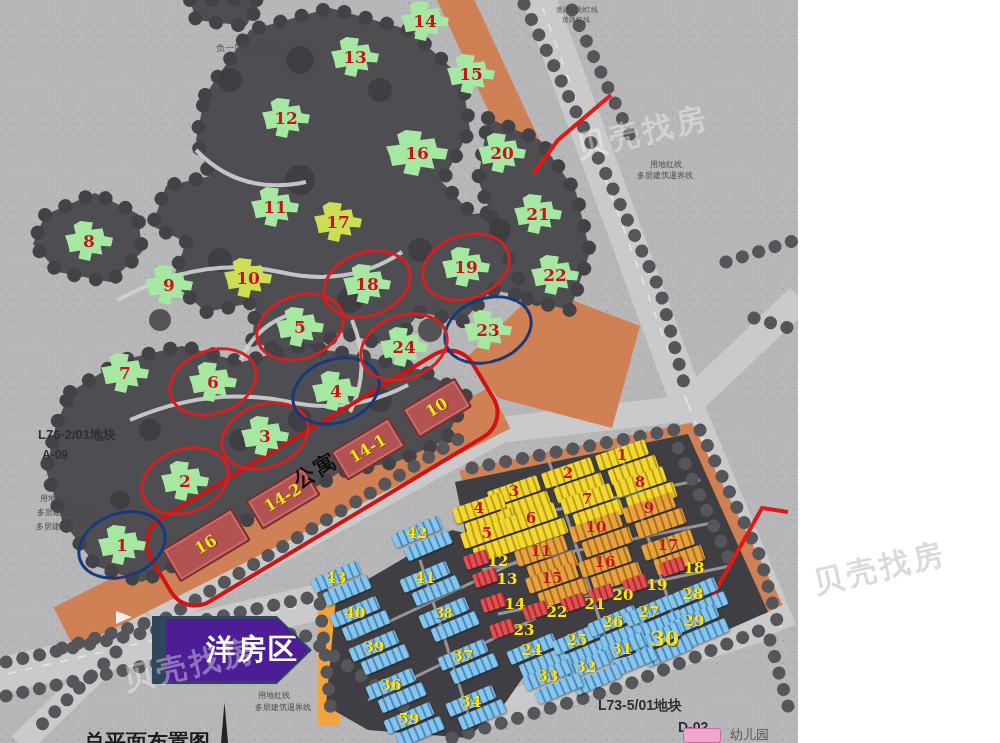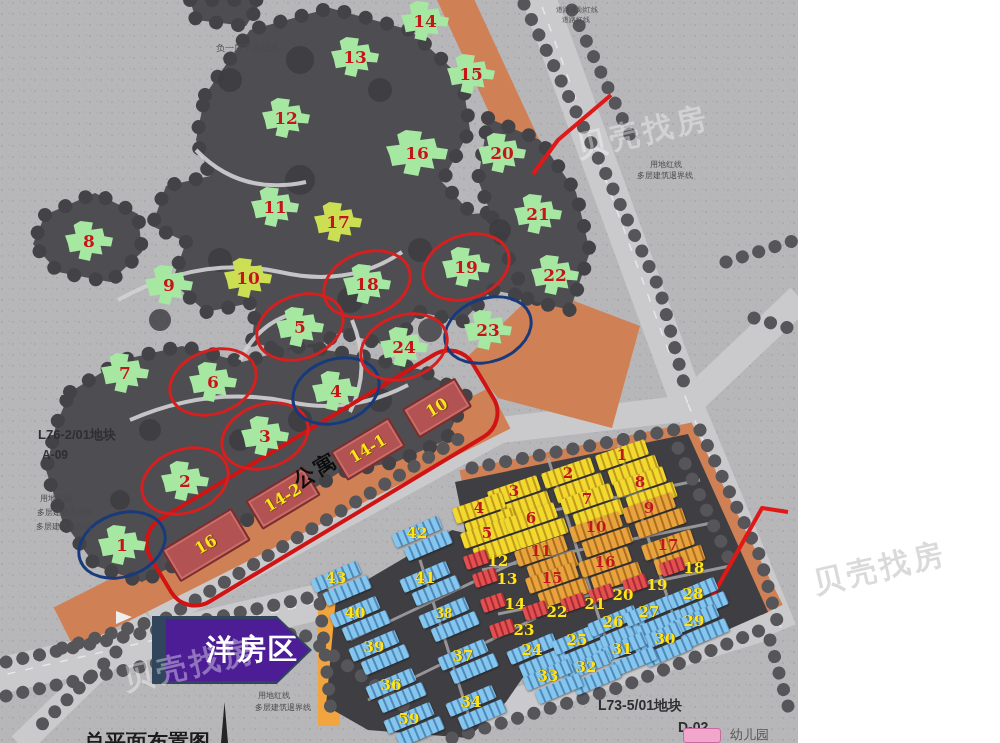--- a/index.html
+++ b/index.html
@@ -414,21 +414,21 @@
         <div class="mk" style="left: 693px; top: 594px;">
           <div class="b-gd" style="background: repeating-linear-gradient(90deg, rgb(133, 198, 239) 0px, rgb(133, 198, 239) 5px, rgb(79, 137, 186) 5px, rgb(79, 137, 186) 7px);"></div>
           <div class="num yel" style="font-size: 15px;">28</div>
         </div>
         <div class="mk" style="left: 694px; top: 621px;">
           <div class="b-gd" style="background: repeating-linear-gradient(90deg, rgb(133, 198, 239) 0px, rgb(133, 198, 239) 5px, rgb(79, 137, 186) 5px, rgb(79, 137, 186) 7px);"></div>
           <div class="num yel" style="font-size: 15px;">29</div>
         </div>
         <div class="mk" style="left: 657px; top: 639px;">
           <div class="b-gd" style="background: repeating-linear-gradient(90deg, rgb(133, 198, 239) 0px, rgb(133, 198, 239) 5px, rgb(79, 137, 186) 5px, rgb(79, 137, 186) 7px);"></div>
-          <div class="num yel" style="font-size: 15px; padding-left: 16px;">30</div>
+          <div class="num yel" style="font-size: 20px; padding-left: 16px;">30</div>
         </div>
         <div class="mk" style="left: 622px; top: 649px;">
           <div class="b-gd" style="background: repeating-linear-gradient(90deg, rgb(133, 198, 239) 0px, rgb(133, 198, 239) 5px, rgb(79, 137, 186) 5px, rgb(79, 137, 186) 7px);"></div>
           <div class="num yel" style="font-size: 15px;">31</div>
         </div>
         <div class="mk" style="left: 586px; top: 667px;">
           <div class="b-gd" style="background: repeating-linear-gradient(90deg, rgb(133, 198, 239) 0px, rgb(133, 198, 239) 5px, rgb(79, 137, 186) 5px, rgb(79, 137, 186) 7px);"></div>
           <div class="num yel" style="font-size: 15px;">32</div>
         </div>
         <div class="mk" style="left: 548px; top: 676px;">

